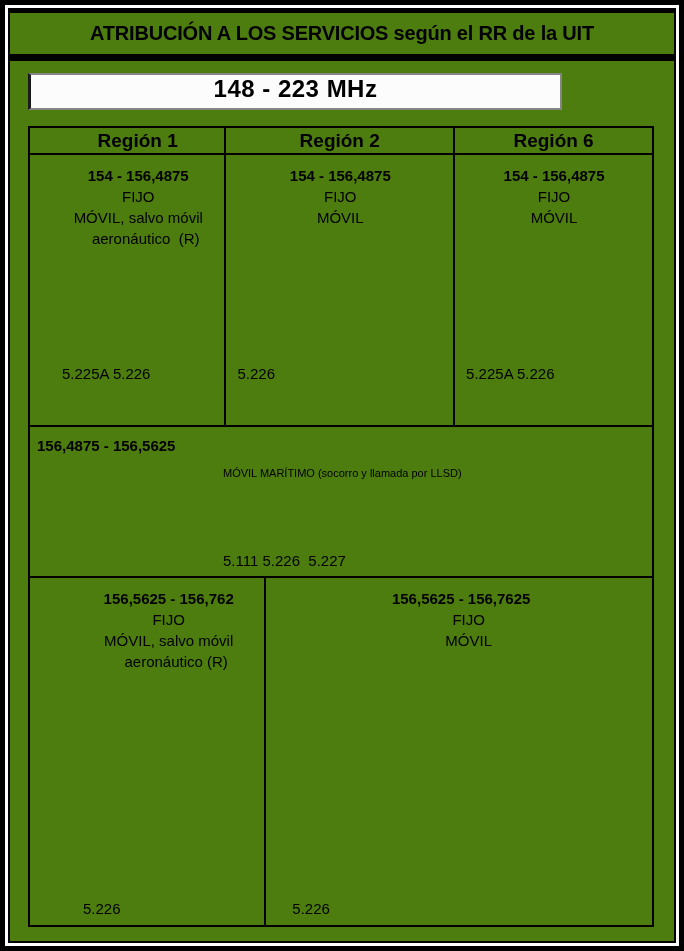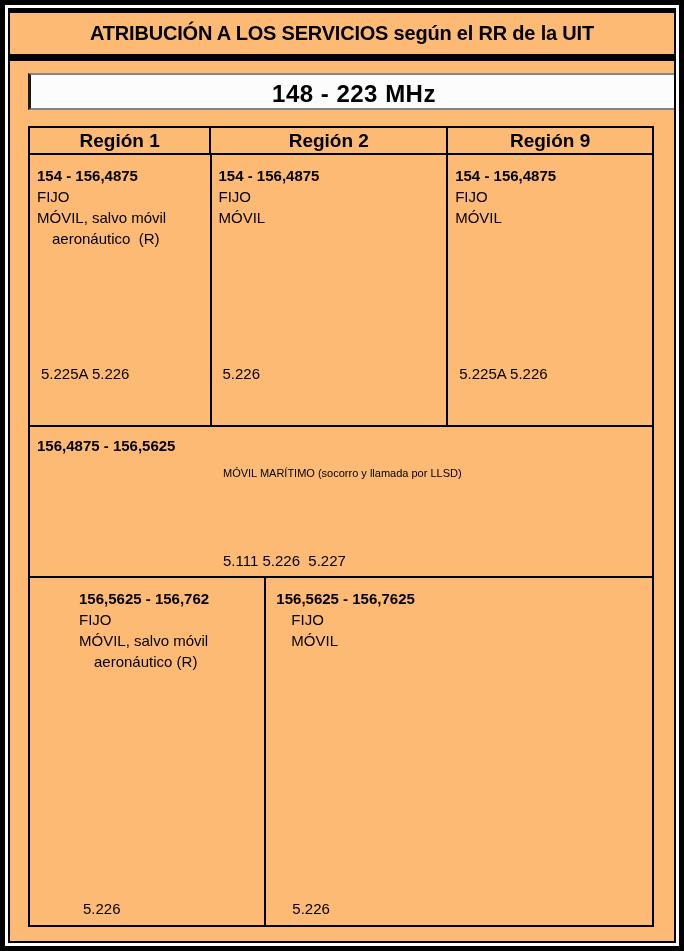--- a/index.html
+++ b/index.html
@@ -8,73 +8,73 @@
 
   .page {
     width: 684px; height: 951px;
     border: 5px solid #000;
     padding: 3px;
     background: #fff;
   }
   .inner {
     width: 100%; height: 100%;
     border: 2px solid #000;
-    background: #fdba74;
+    background: #4d7c0f;
     overflow: hidden;
   }
 
   
   .title-bar {
     height: 51px;
     border-top: 3px solid #000;
     border-bottom: 7px solid #000;
     display: flex; align-items: center; justify-content: center;
   }
   .title-bar .t {
     font-size: 20px; font-weight: bold; letter-spacing: -0.2px;
     white-space: pre;
   }
 
   
   .band-box {
     margin: 12px 4px 0 18px;
-    width: 651px; height: 37px;
+    width: 534px; height: 37px;
     border: 2px solid #858585;
     border-left: 3px solid #1a1a1a;
     background: #fcfcfc;
-    display: flex; align-items: flex-end; justify-content: center;
+    display: flex; align-items: flex-start; justify-content: center;
   }
   .band-box .b {
     font-size: 24px; font-weight: bold; letter-spacing: 0.5px; white-space: pre;
   }
 
   
   .alloc-table {
     margin: 16px 18px 0 18px;
     width: 626px; height: 801px;
     border: 2px solid #000;
   }
   .trow { display: flex; }
   .thead { height: 27px; border-bottom: 2px solid #000; }
   .hcell {
     display: flex; align-items: center; justify-content: center;
     font-size: 19px; font-weight: bold;
   }
-  .c1 { width: 193px; border-right: 2px solid #000; }
+  .c1 { width: 193px; border-right: 2px solid #000; margin-left: 21px; }
   .c2 { width: 252px; border-right: 2px solid #000; }
   .c3 { width: 217px; }
 
   .row1 { height: 272px; border-bottom: 2px solid #000; }
   .row2 { height: 151px; border-bottom: 2px solid #000; position: relative;
           padding: 8px 7px 0 7px; }
   .row3 { height: 347px; }
   .r3c1 { width: 208px; border-right: 2px solid #000; margin-left: 42px; }
   .r3c2 { width: 414px; }
 
-  .cell { position: relative; padding: 10px 6px 0 7px; }
+  .cell { position: relative; padding: 10px 6px 0 7px; text-align: center; }
   .line, .fn, .freq { font-size: 15px; line-height: 21px; white-space: pre; }
   .freq { font-weight: bold; }
   .indent { padding-left: 15px; }
   .indent2 { padding-left: 18px; }
 
   .fn { position: absolute; left: 11px; }
   .row1 .fn { top: 208px; }
   .row3 .fn { bottom: 6px; }
   .r3c2 .fn { left: 26px; }
 
@@ -94,21 +94,21 @@
 
     <div class="band-box">
       <div class="b">148 - 223 MHz</div>
     </div>
 
     <div class="alloc-table">
 
       <div class="trow thead">
         <div class="hcell c1">Región 1</div>
         <div class="hcell c2">Región 2</div>
-        <div class="hcell c3">Región 9</div>
+        <div class="hcell c3">Región 6</div>
       </div>
 
       <div class="trow row1">
         <div class="cell c1">
           <div class="freq">154 - 156,4875</div>
           <div class="line">FIJO</div>
           <div class="line">MÓVIL, salvo móvil</div>
           <div class="line indent">aeronáutico  (R)</div>
           <div class="fn">5.225A 5.226</div>
         </div>

